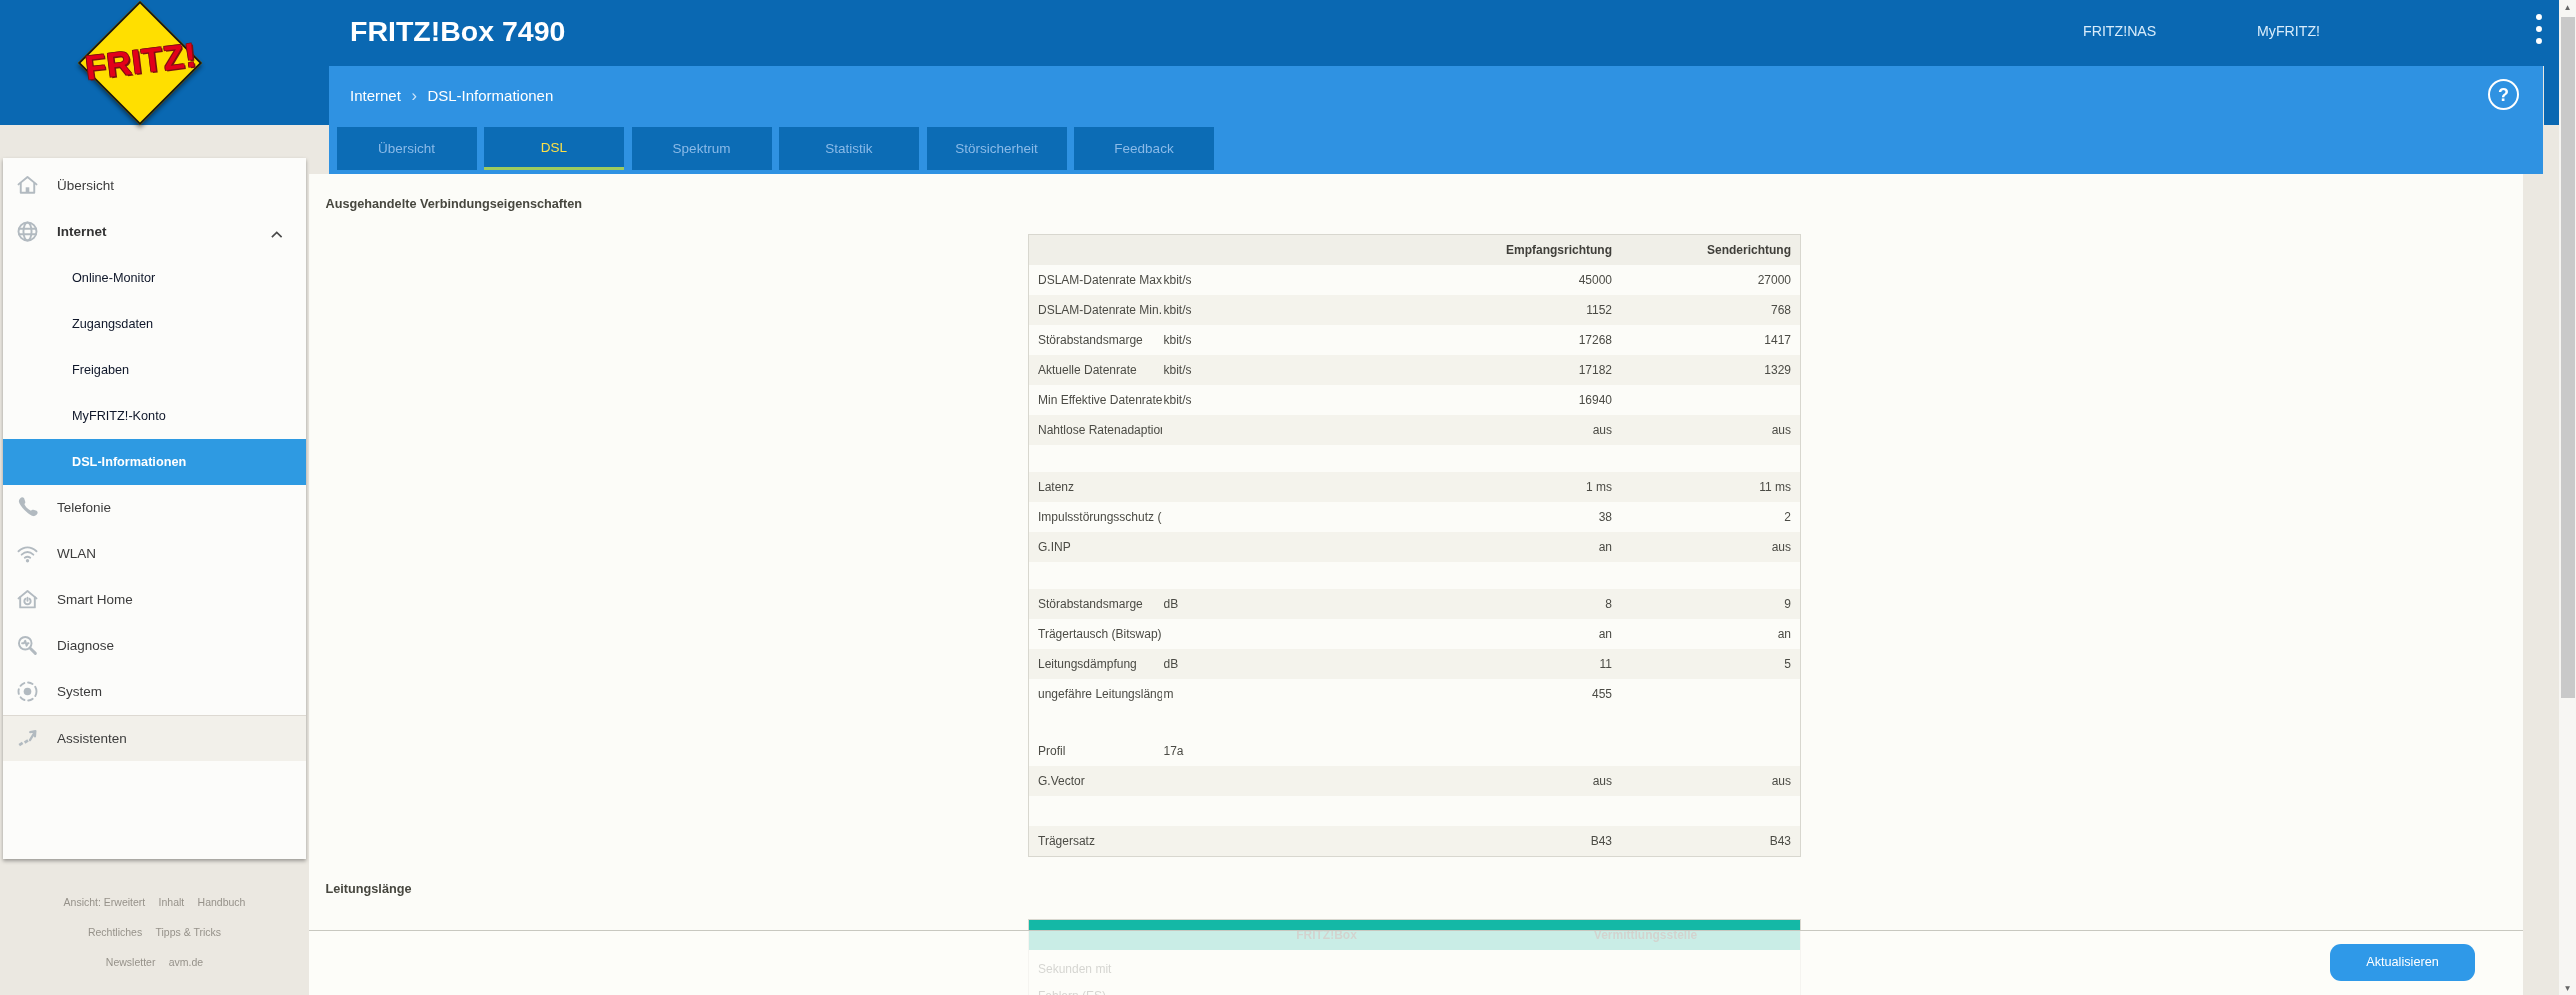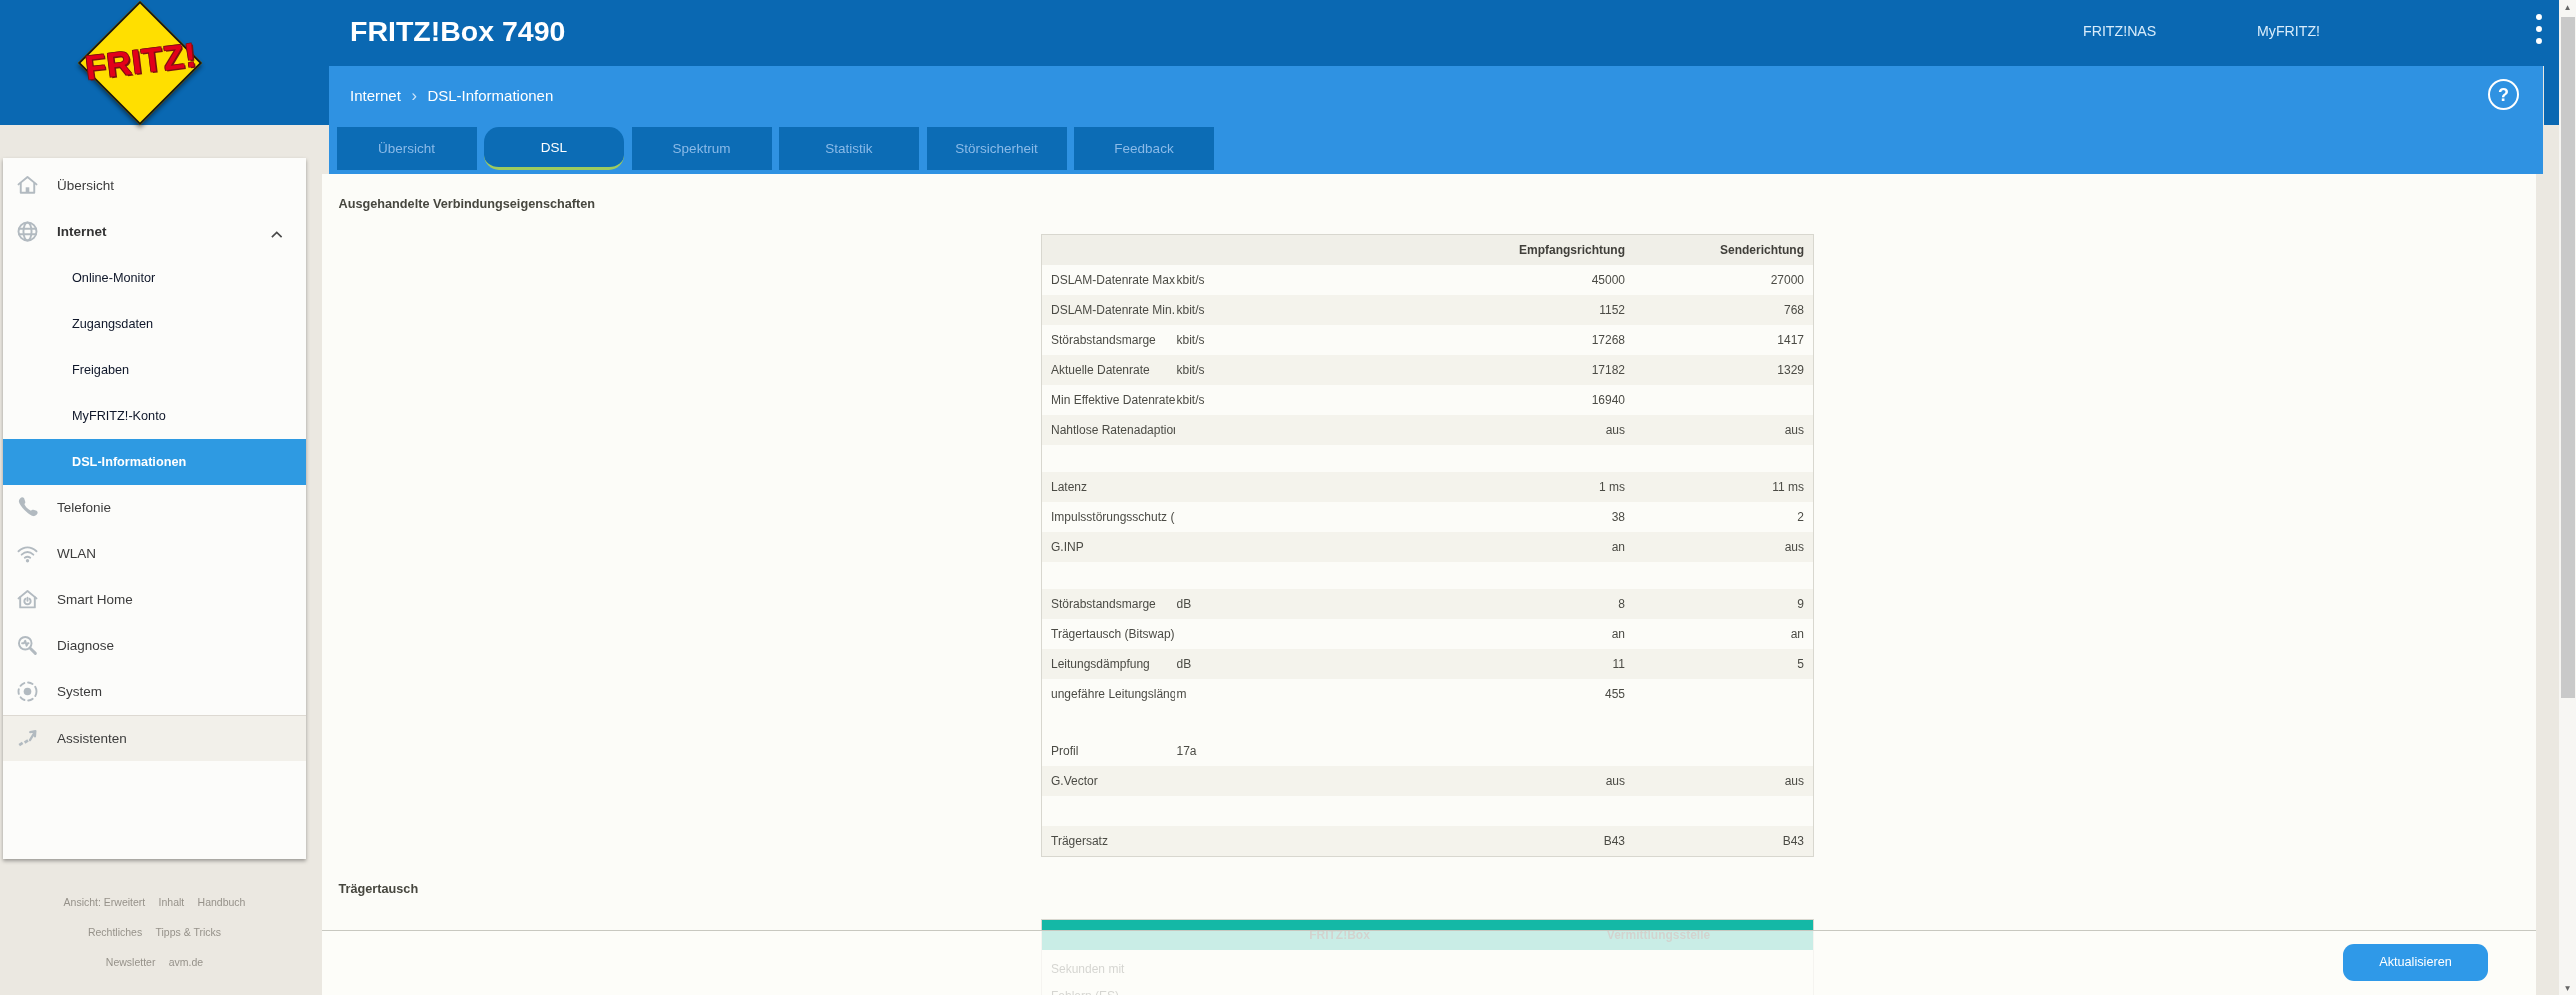--- a/index.html
+++ b/index.html
@@ -27,42 +27,42 @@
   .crumb-sep { font-size:16.5px; color:#cfe6fa; }
   .help-btn { position:absolute; right:24px; top:12.7px; width:31px; height:31px; border:2.2px solid #ffffff;
               border-radius:50%; color:#ffffff; font-size:18px; font-weight:bold; text-align:center; line-height:28px; cursor:pointer; }
   .dark-right-strip { position:absolute; left:2544px; top:0; width:15px; height:125px; background:#0a68b2; }
 
   
   .tabbar { position:absolute; left:329px; top:125px; width:2214px; height:49px; background:#2f92e2;
             display:flex; align-items:flex-start; padding-left:7.5px; gap:7.5px; z-index:4; }
   .tab { margin-top:2.2px; width:140px; height:43px; background:#0c6cb5; color:#8abae8; font-size:13.5px;
          display:flex; align-items:center; justify-content:center; cursor:pointer; }
-  .tab.active { color:#ffffff; border-bottom:3.7px solid #9dcb5f;border-radius:15px; }
+  .tab.active { color:#fde047; border-bottom:3.7px solid #9dcb5f; }
 
   
   .sidebar { position:absolute; left:3px; top:158px; width:303px; height:701px; background:#fcfcfa;
              box-shadow:0 1.5px 3.7px rgba(0,0,0,.35); padding-top:4.5px; z-index:3; }
   .nav-item { height:46px; display:flex; align-items:center; cursor:pointer; position:relative; }
   .nav-item .ico { position:absolute; left:10.5px; top:9.7px; width:27px; height:27px; }
   .nav-item .lbl { margin-left:54px; font-size:13.5px; color:#3c3c3c; }
   .nav-item .lbl.bold { font-weight:bold; color:#333; }
   .nav-sub { height:46px; display:flex; align-items:center; cursor:pointer; }
   .nav-sub .lbl { margin-left:69px; font-size:12.7px; color:#0f172a; }
   .nav-sub.selected { background:#2e9ae2; }
   .nav-sub.selected .lbl { color:#ffffff; font-weight:600; }
   .chev { position:absolute; right:19.5px; top:16.5px; }
   .nav-item.assist { border-top:0.7px solid #ddd9d2; background:#f2f0ea; }
 
   .side-footer { position:absolute; left:0; top:887px; width:309px; text-align:center; z-index:2; }
   .side-footer .row { line-height:30px; font-size:10.5px; color:#96928a; }
   .side-footer a { color:#96928a; text-decoration:none; margin:0 5.2px; cursor:pointer; }
 
   
-  .content { position:absolute; left:322px; top:174px; width:2214px; height:822px; background:#fcfcf8; z-index:1; }
+  .content { position:absolute; left:309px; top:174px; width:2214px; height:822px; background:#fcfcf8; z-index:1; }
   .sect-title { position:absolute; left:16.5px; font-size:12.7px; font-weight:bold; color:#47473f; }
   .t1 { top:22.5px; } .t2 { top:708px; }
 
   .dtable { position:absolute; left:719px; width:773px; border:0.7px solid #d8d7cf; background:#fcfcf8; }
   .table1 { top:60px; } .table2 { top:745px; }
   .t-row, .t-head { display:grid; grid-template-columns:133px 234px 225px auto; height:30px; align-items:center;
                     font-size:12px; color:#4b4b45; }
   .t-head { background:#f0efe8; font-weight:bold; color:#403f3a; }
   .t-row.stripe { background:#f4f3ec; }
   .t-row.spacer { height:27px; } .t-row.spacer2 { height:30px; }
@@ -355,21 +355,21 @@
       </div>
       <div class="t-row spacer2"></div>
       <div class="t-row stripe">
         <span class="c l">Trägersatz</span>
           <span class="c u"></span>
           <span class="c v">B43</span>
           <span class="c v">B43</span>
       </div>
     </div>
 
-    <div class="sect-title t2">Trägertausch</div>
+    <div class="sect-title t2">Leitungslänge</div>
 
     <div class="dtable table2">
       <div class="t2-head">
         <span class="c"></span>
         <span class="c">FRITZ!Box</span>
         <span class="c">Vermittlungsstelle</span>
       </div>
       <div class="t2-row">
         <span class="lblwrap">Sekunden mit Fehlern (ES)</span>
         <span class="cv">1</span>

